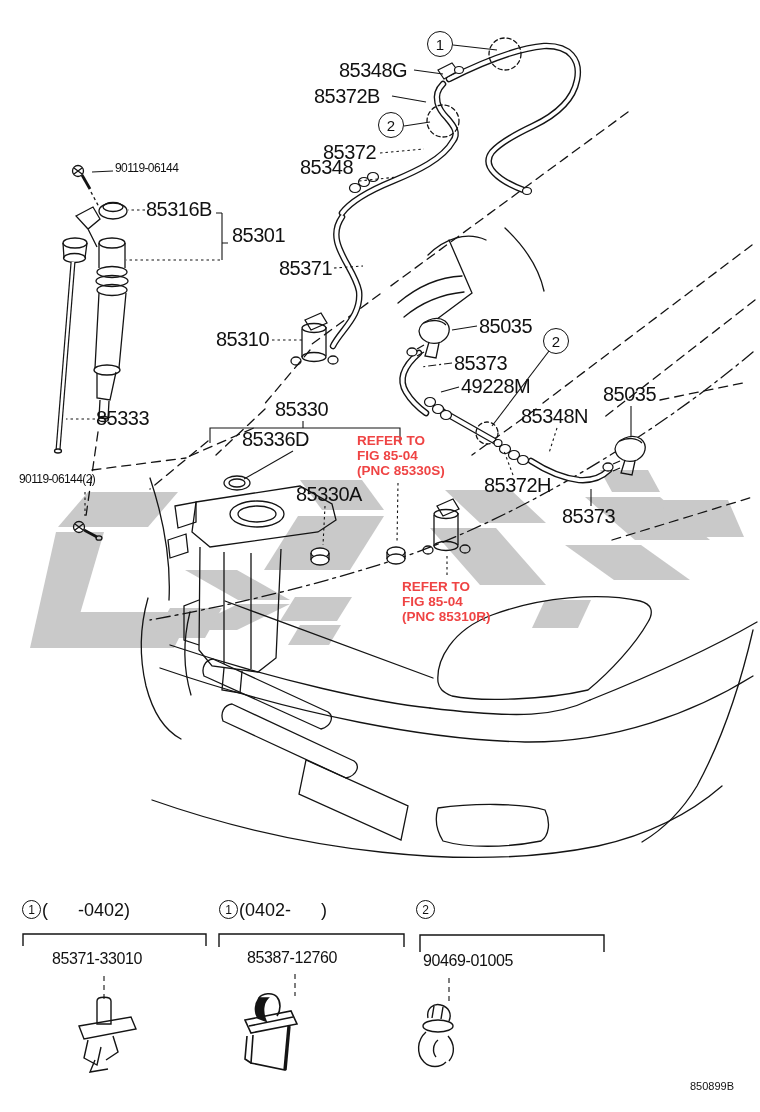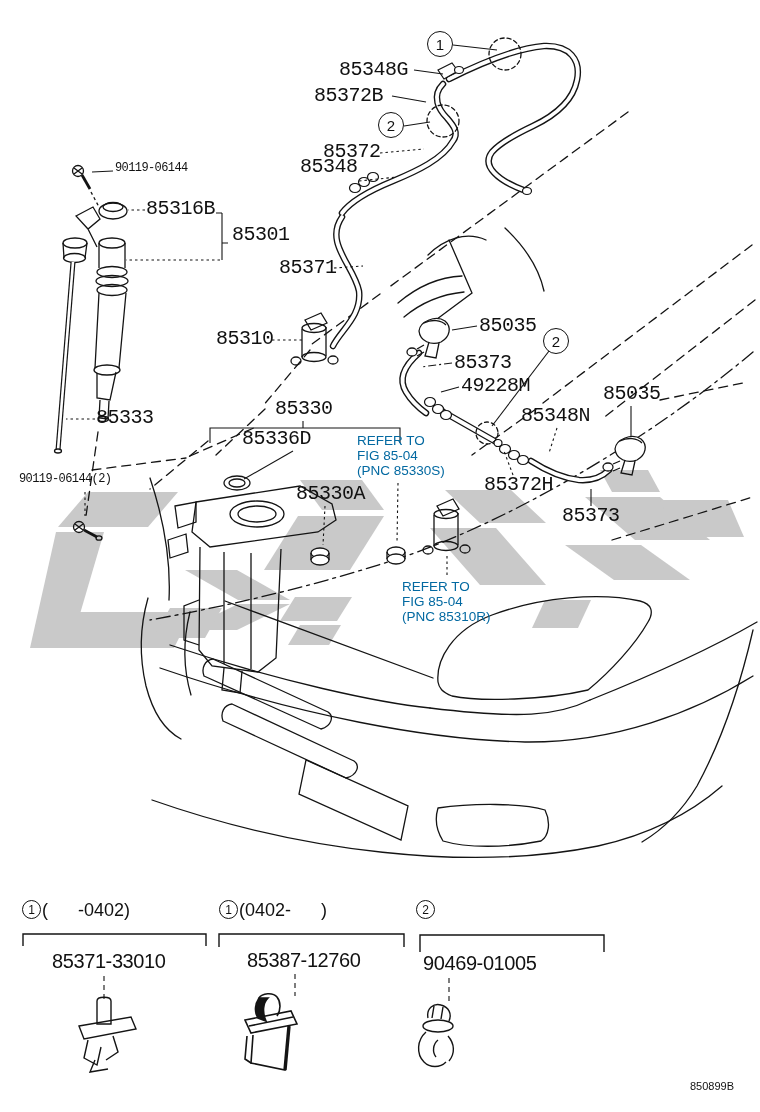--- a/index.html
+++ b/index.html
@@ -1,27 +1,27 @@
 <!DOCTYPE html>
 <html><head>
 <meta charset="utf-8">
 <style>
   html,body{margin:0;padding:0;background:#fff;}
   .stage{position:relative;width:760px;height:1112px;background:#fff;overflow:hidden;
          font-family:"Liberation Sans",sans-serif;color:#111;}
   .stage svg{position:absolute;left:0;top:0;}
-  .lbl{position:absolute;font-size:20px;letter-spacing:-0.5px;white-space:nowrap;line-height:1;color:#111;font-family:Liberation Mono, monospace;}
+  .lbl{position:absolute;font-size:20px;letter-spacing:-0.5px;white-space:nowrap;line-height:1;color:#111;}
   .lbl.sm{font-size:12px;letter-spacing:-0.6px;}
-  .note{position:absolute;font-size:13.5px;font-weight:normal;line-height:15px;letter-spacing:0;white-space:nowrap;color:#0369a1;}
+  .note{position:absolute;font-size:13.5px;font-weight:bold;line-height:15px;letter-spacing:0;white-space:nowrap;color:#ef4444;}
   .callout{position:absolute;width:26px;height:26px;border:1.6px solid #111;border-radius:50%;
            display:flex;align-items:center;justify-content:center;font-size:15px;background:#fff;box-sizing:border-box;}
   .legend-head{position:absolute;font-size:18px;white-space:pre;display:flex;align-items:center;line-height:1;}
   .circ{display:inline-flex;width:19px;height:19px;border:1.4px solid #111;border-radius:50%;
         align-items:center;justify-content:center;font-size:12px;margin-right:1px;box-sizing:border-box;}
-  .partno{position:absolute;font-size:20px;letter-spacing:-0.4px;white-space:nowrap;line-height:1;}
+  .partno{position:absolute;font-size:16px;letter-spacing:-0.4px;white-space:nowrap;line-height:1;}
   .figcode{position:absolute;font-size:11px;letter-spacing:0;line-height:1;}
 </style>
 </head>
 <body>
 
 <div class="stage">
 
 <svg width="760" height="1112" viewBox="0 0 760 1112">
 
   <g fill="#c9c9c9" stroke="none">

